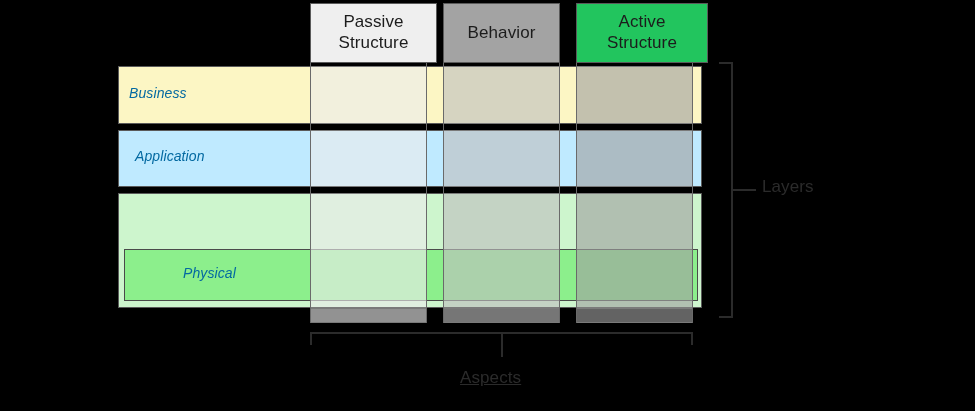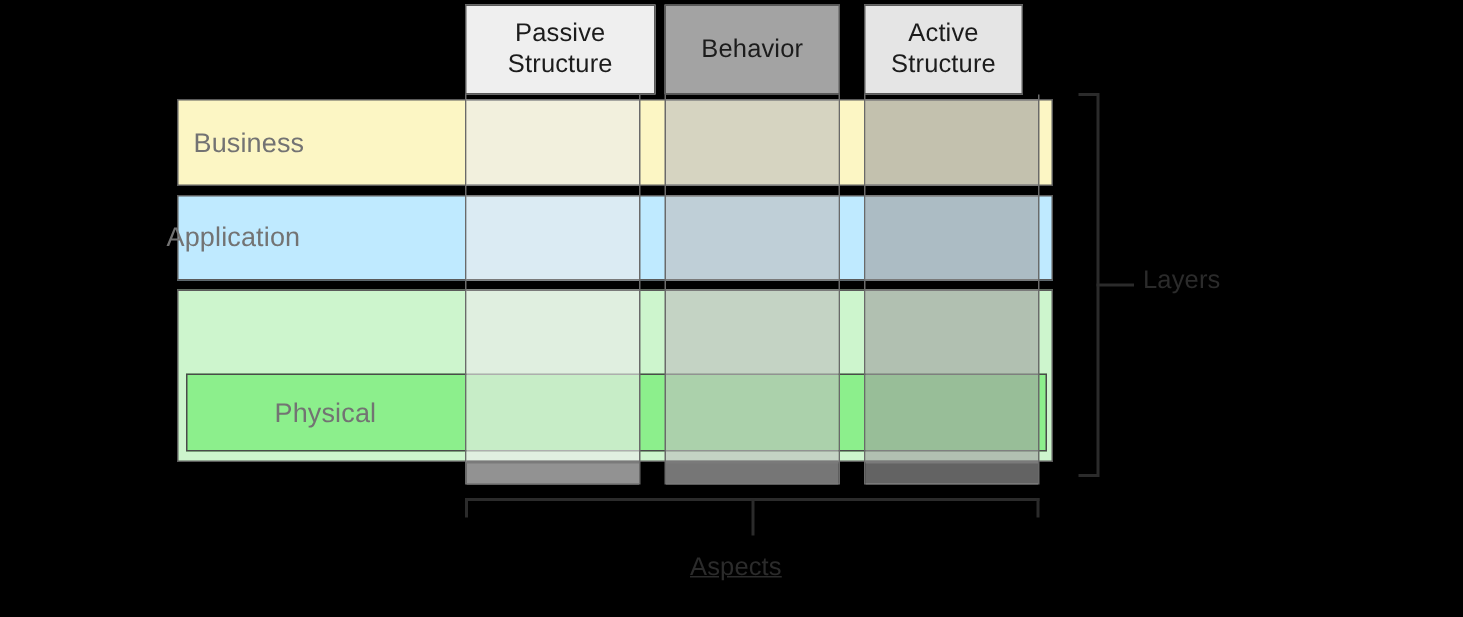--- a/index.html
+++ b/index.html
@@ -35,24 +35,25 @@
   }
 
   
   .row-band {
     position: absolute;
     box-sizing: border-box;
     border: 1px solid #5a5a5a;
   }
   .row-label {
     position: absolute;
-    font-size: 18px;
-    color: #737373;
+    font-size: 14px;
+    color: #0369a1;
     letter-spacing: 0.1px;
     white-space: nowrap;
+    font-style: italic;
   }
 
   
   .inner-box {
     position: absolute;
     box-sizing: border-box;
     border: 1px solid #4a4a4a;
   }
 
   
@@ -96,32 +97,32 @@
       <span>Structure</span>
     </span>
   </div>
 
   <div class="col-header" id="hdr1" style="left: 443px; top: 3px; width: 117px; height: 60px; background: #a3a3a3;">
     <span>
       <span>Behavior</span>
     </span>
   </div>
 
-  <div class="col-header" id="hdr2" style="left: 576px; top: 3px; width: 106px; height: 60px; background: #e5e5e5;">
+  <div class="col-header" id="hdr2" style="left: 576px; top: 3px; width: 132px; height: 60px; background: #22c55e;">
     <span>
       <span>Active</span><br>
       <span>Structure</span>
     </span>
   </div>
 
   <div class="row-band" id="row0" style="left: 118px; top: 66px; width: 584px; height: 58px; background: rgb(252, 246, 196);"></div>
   <div class="row-label" style="left:129px; top:85px;">Business</div>
 
   <div class="row-band" id="row1" style="left: 118px; top: 130px; width: 584px; height: 57px; background: rgb(191, 234, 255);"></div>
-  <div class="row-label" style="left:111px; top:148px;">Application</div>
+  <div class="row-label" style="left:135px; top:148px;">Application</div>
 
   <div class="row-band" id="row2" style="left: 118px; top: 193px; width: 584px; height: 115px; background: rgb(205, 245, 205);"></div>
 
   <div class="inner-box" id="inner0" style="left: 124px; top: 249px; width: 574px; height: 52px; background: rgb(140, 239, 140);"></div>
   <div class="row-label" style="left:135px; top:265px;margin-left:48px;">Physical</div>
 
   <div class="col-strip" id="strip0" style="left:310px; top:63px; width:117px; height:260px;">
     <div class="seg" style="top: 3px; height: 58px; background: rgba(235, 235, 235, 0.62);"></div>
     <div class="seg" style="top: 67px; height: 57px; background: rgba(235, 235, 235, 0.62);"></div>
     <div class="seg" style="top: 130px; height: 115px; background: rgba(235, 235, 235, 0.62);"></div>

